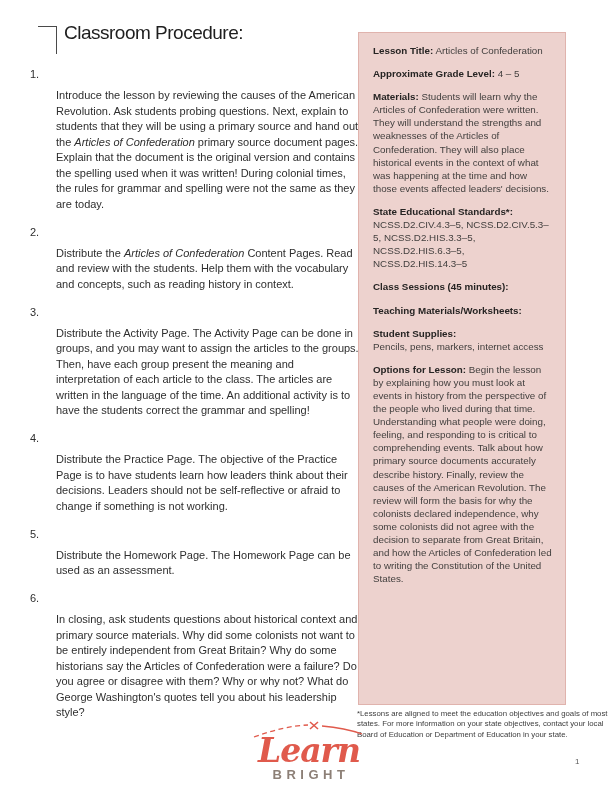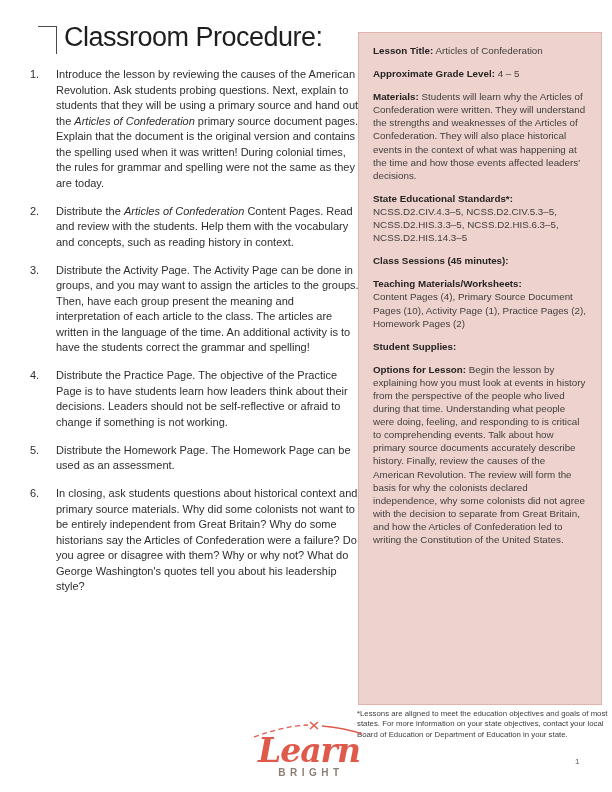--- a/index.html
+++ b/index.html
@@ -10,37 +10,37 @@
     overflow:hidden; margin:0 auto;
   }
 
   
   .corner-bracket {
     position:absolute; left:38px; top:26px; width:19px; height:28px;
     border-top:1.4px solid #4a4a4a; border-right:1.4px solid #4a4a4a;
   }
   .page-title {
     position:absolute; left:64px; top:22px; width:300px;
-    font-size:27px; font-weight:500; letter-spacing:-0.5px; color:#1e1e1e;
+    font-size:19px; font-weight:500; letter-spacing:-0.5px; color:#1e1e1e;
     font-family:"Liberation Sans", sans-serif;
   }
 
   
   .procedure-list {
     position:absolute; left:30px; top:67px; width:330px;
     font-size:11px; line-height:15.5px; color:#2e2e2e;
   }
   .proc-item { display:flex; margin-bottom:12.5px; }
   .proc-num { flex:0 0 18px; margin-right:8px; }
-  .proc-text { flex:1; }
+  .proc-text { flex:1;margin-top:21px; }
   .proc-text em { font-style:italic; }
 
   
   .lesson-info-panel {
-    position:absolute; left:358px; top:32px; width:244px; height:673px;
+    position:absolute; left:358px; top:32px; width:208px; height:673px;
     background:#edd2ce; border:1px solid #e0b3ad;
     padding:11px 13px 10px 14px;
     font-size:9.8px; line-height:13.1px; color:#43403f;
     overflow:hidden;
   }
   .sb-section { margin-bottom:10px; }
   .sb-section strong { color:#262423; font-weight:bold; }
 
   
   .footnote {
@@ -51,21 +51,21 @@
   
   .logo {
     position:absolute; left:248px; top:720px; width:122px; text-align:center;
   }
   .logo-trail { display:block; margin:0 auto -6px auto; }
   .logo-script {
     font-family:"DejaVu Serif", serif; font-style:italic; font-weight:bold;
     font-size:33px; line-height:34px; color:#e05a4c; letter-spacing:-1px;
   }
   .logo-caps {
-    font-size:10px; letter-spacing:4.5px; color:#8c7f76; font-weight:bold;
+    font-size:13px; letter-spacing:4.5px; color:#8c7f76; font-weight:bold;
     margin-top:-1px; padding-left:4px;
   }
 
   
   .page-number {
     position:absolute; left:575px; top:757px; font-size:8px; color:#5a5a5a;
   }
 </style>
 </head>
 <body>
@@ -102,22 +102,22 @@
         <span class="proc-text"><span>In closing, ask students questions about historical context and primary source materials. Why did some colonists not want to be entirely independent from Great Britain? Why do some historians say the Articles of Confederation were a failure? Do you agree or disagree with them? Why or why not? What do George Washington's quotes tell you about his leadership style?</span></span>
       </div>
     </div>
 
   <div class="lesson-info-panel">
       <div class="sb-section"><strong>Lesson Title:</strong> Articles of Confederation</div>
       <div class="sb-section"><strong>Approximate Grade Level:</strong> 4 – 5</div>
       <div class="sb-section"><strong>Materials:</strong> Students will learn why the Articles of Confederation were written. They will understand the strengths and weaknesses of the Articles of Confederation. They will also place historical events in the context of what was happening at the time and how those events affected leaders' decisions.</div>
       <div class="sb-section"><strong>State Educational Standards*:</strong><div>NCSS.D2.CIV.4.3–5,  NCSS.D2.CIV.5.3–5, NCSS.D2.HIS.3.3–5, NCSS.D2.HIS.6.3–5, NCSS.D2.HIS.14.3–5</div></div>
       <div class="sb-section"><strong>Class Sessions (45 minutes):</strong></div>
-      <div class="sb-section"><strong>Teaching Materials/Worksheets:</strong><div>Content Pages (4), Primary Source Document Pages (10), Activity Page (1), Practice Pages (2), Homework Pages (2)</div></div>
-      <div class="sb-section"><strong>Student Supplies:</strong></div>
+      <div class="sb-section"><strong>Teaching Materials/Worksheets:</strong></div>
+      <div class="sb-section"><strong>Student Supplies:</strong><div>Pencils, pens, markers, internet access</div></div>
       <div class="sb-section"><strong>Options for Lesson:</strong> Begin the lesson by explaining how you must look at events in history from the perspective of the people who lived during that time. Understanding what people were doing, feeling, and responding to is critical to comprehending events. Talk about how primary source documents accurately describe history. Finally, review the causes of the American Revolution. The review will form the basis for why the colonists declared independence, why some colonists did not agree with the decision to separate from Great Britain, and how the Articles of Confederation led to writing the Constitution of the United States.</div>
     </div>
 
   <div class="footnote">*Lessons are aligned to meet the education objectives and goals of most states. For more information on your state objectives, contact your local Board of Education or Department of Education in your state.</div>
 
   <div class="logo">
     <svg class="logo-trail" width="118" height="20" viewBox="0 0 118 20">
       <path d="M4 17 Q 34 6 58 5" stroke="#e05a4c" stroke-width="1.3" fill="none" stroke-dasharray="5 3.5"></path>
       <path d="M60 2 L68 9 M68 2 L60 9" stroke="#e05a4c" stroke-width="1.6" fill="none"></path>
       <path d="M72 6 Q 95 8 112 14" stroke="#e05a4c" stroke-width="1.3" fill="none"></path>

